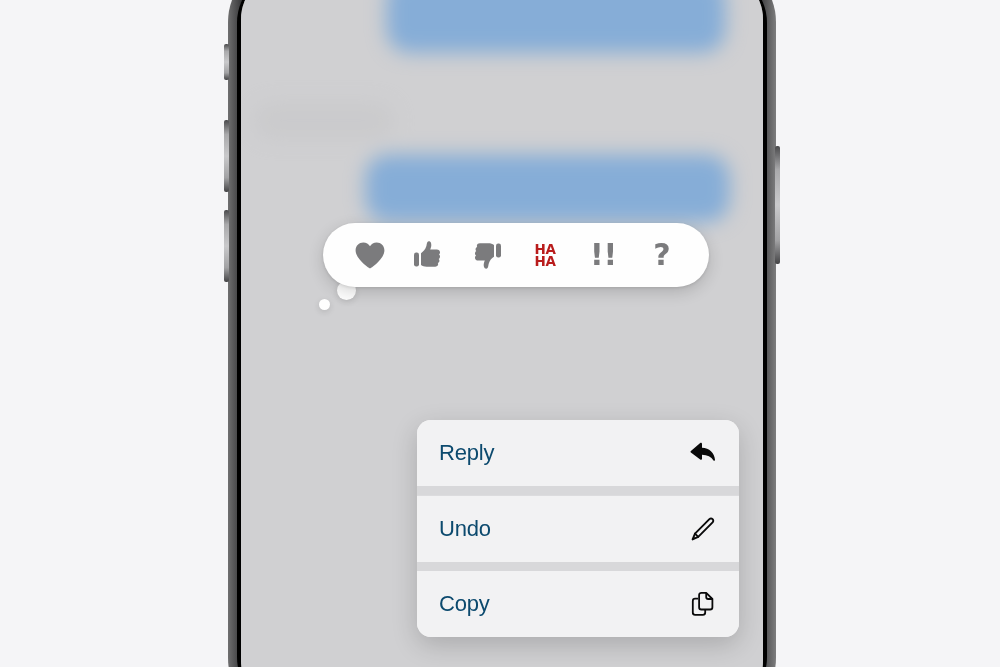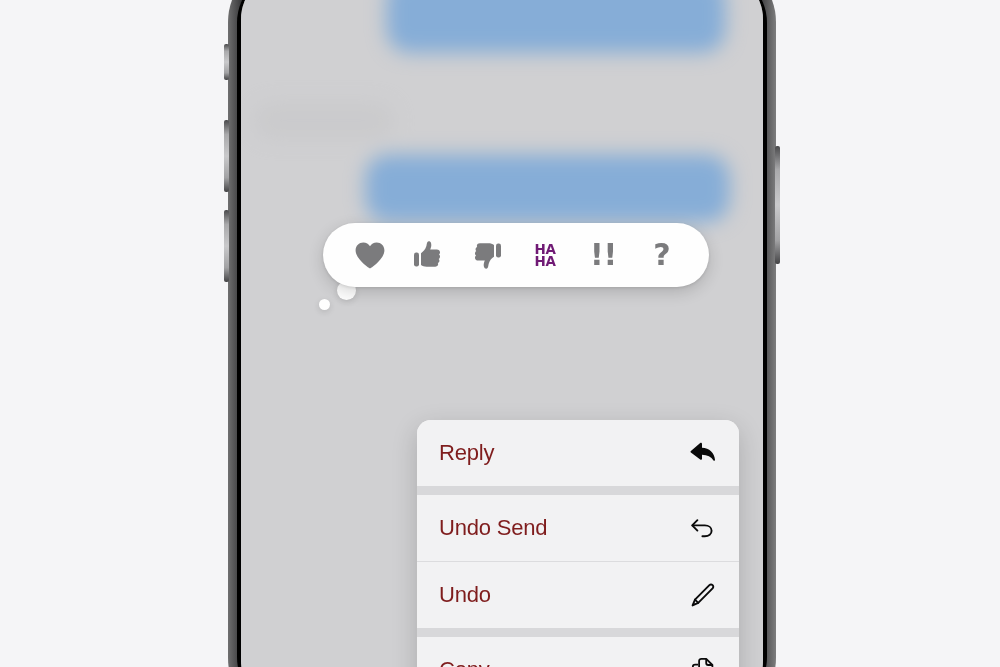--- a/index.html
+++ b/index.html
@@ -72,21 +72,21 @@
     box-shadow:0 5px 16px rgba(0,0,0,0.16), 0 1px 3px rgba(0,0,0,0.10);
   }
   .tb-item {
     width:42px; height:42px;
     display:flex; align-items:center; justify-content:center;
     color:#7b7b7d;
   }
   .tb-item svg { display:block; }
   .tb-haha {
     font-size:13.5px; font-weight:bold; line-height:0.92;
-    letter-spacing:-0.3px; text-align:center; color:#701a75;
+    letter-spacing:-0.3px; text-align:center; color:#b91c1c;
     font-family:"DejaVu Sans", sans-serif;
   }
   .tb-text {
     font-size:30px; font-weight:bold; line-height:1;
     color:#7b7b7d; font-family:"DejaVu Sans", sans-serif;
   }
   
   .tb-dot {
     position:absolute; background:#fefefe; border-radius:50%;
     box-shadow:0 2px 6px rgba(0,0,0,0.13);
@@ -136,21 +136,21 @@
     box-shadow:0 8px 26px rgba(0,0,0,0.18);
   }
   .menu-row {
     height:66px;
     display:flex; align-items:center;
     justify-content:space-between;
     padding:0 21px 0 22px;
     background:#f2f2f3;
   }
   .menu-row .label {
-    font-size:22px; color:#7f1d1d;
+    font-size:22px; color:#0c4a6e;
     letter-spacing:-0.2px;
   }
   .menu-row .mi { width:30px; height:30px; display:flex; align-items:center; justify-content:center; color:#0a0a0a; }
   .menu-row .mi svg { display:block; }
   .sep-thin { height:1px; background:#dcdcde; margin-left:0; }
   .sep-thick { height:9px; background:#d8d8da; }
 </style>
 </head>
 <body>
 
@@ -215,29 +215,20 @@
         <span class="label">Reply</span>
         <span class="mi">
           <svg width="26" height="24" viewBox="0 0 26 24" fill="currentColor">
             <path d="M10.2 2.1c.7-.6 1.8-.1 1.8.8v3.9c7.3.3 12.4 4.9 13 12 .1.9-1 1.3-1.5.6-2.3-3.4-6.1-5.4-11.5-5.6v3.9c0 .9-1.1 1.4-1.8.8L.9 11.6c-.5-.4-.5-1.1 0-1.5z"></path>
           </svg>
         </span>
       </div>
 
       <div class="sep-thick"></div>
 
-      <div class="menu-row">
-        <span class="label">Undo Send</span>
-        <span class="mi">
-          <svg width="26" height="24" viewBox="0 0 26 24" fill="none" stroke="currentColor" stroke-width="1.9" stroke-linecap="round" stroke-linejoin="round">
-            <path d="M7.4 4.2 2.2 9.4l5.2 5.2"></path>
-            <path d="M2.6 9.4h12.2c4 0 6.8 2.2 6.8 5.4s-2.8 5.4-6.8 5.4h-2.4"></path>
-          </svg>
-        </span>
-      </div>
 
       <div class="sep-thin"></div>
 
       <div class="menu-row">
         <span class="label">Undo</span>
         <span class="mi">
           <svg width="26" height="26" viewBox="0 0 26 26" fill="none" stroke="currentColor" stroke-width="1.9" stroke-linecap="round" stroke-linejoin="round">
             <path d="M2.6 23.4 5 17.6 19.4 3.2c.9-.9 2.3-.9 3.2 0s.9 2.3 0 3.2L8.2 20.8z"></path>
             <path d="M5 17.6l3.2 3.2"></path>
           </svg>

